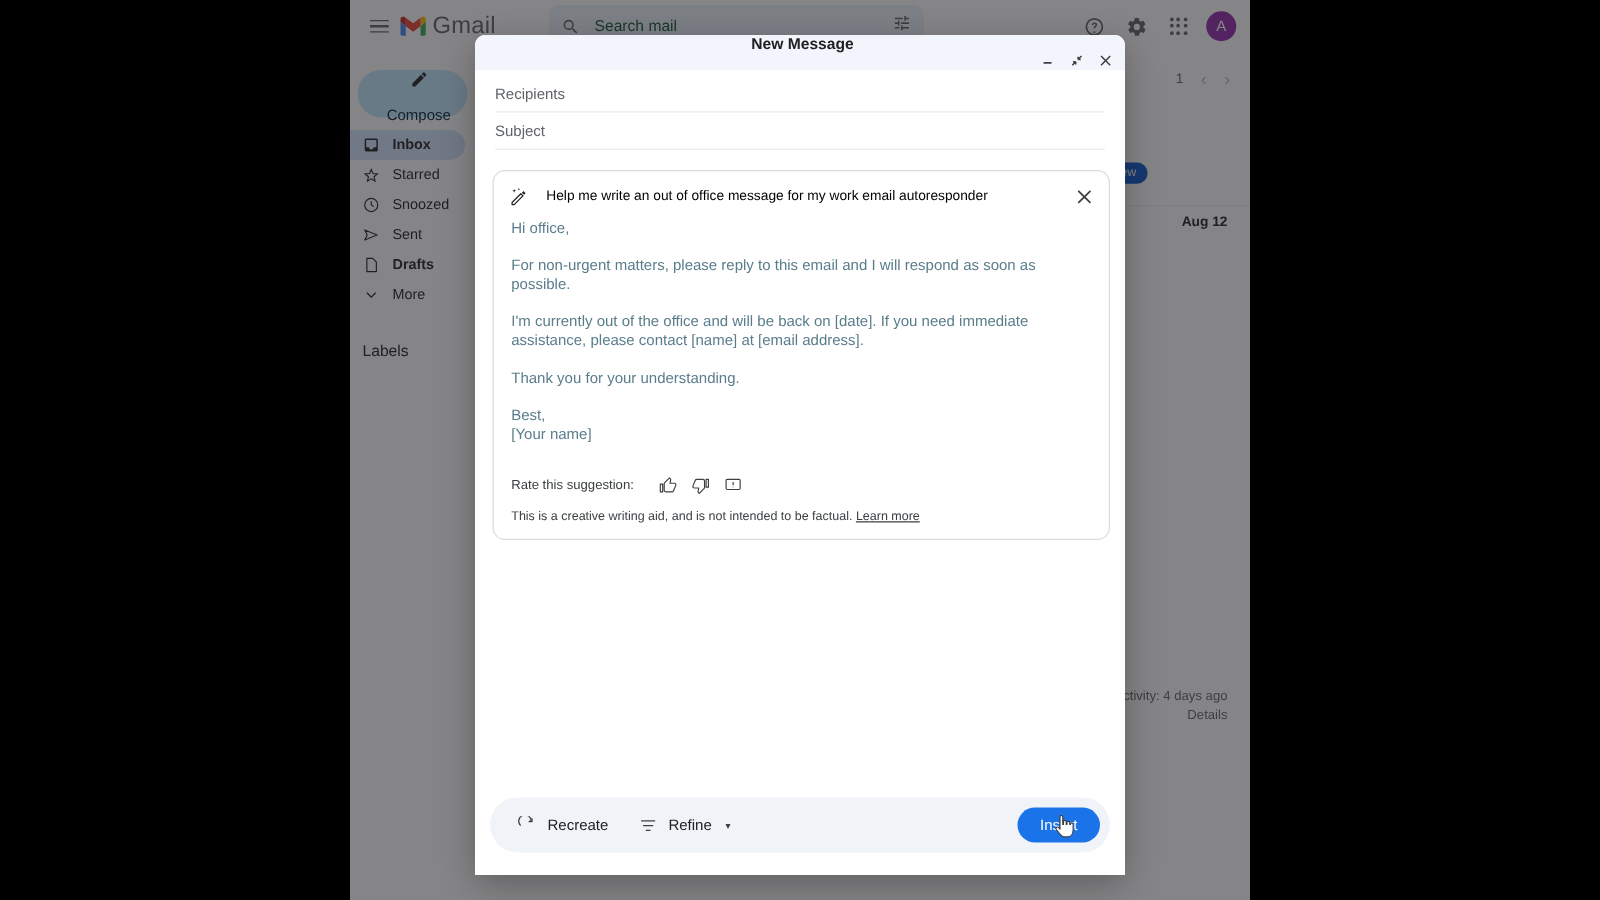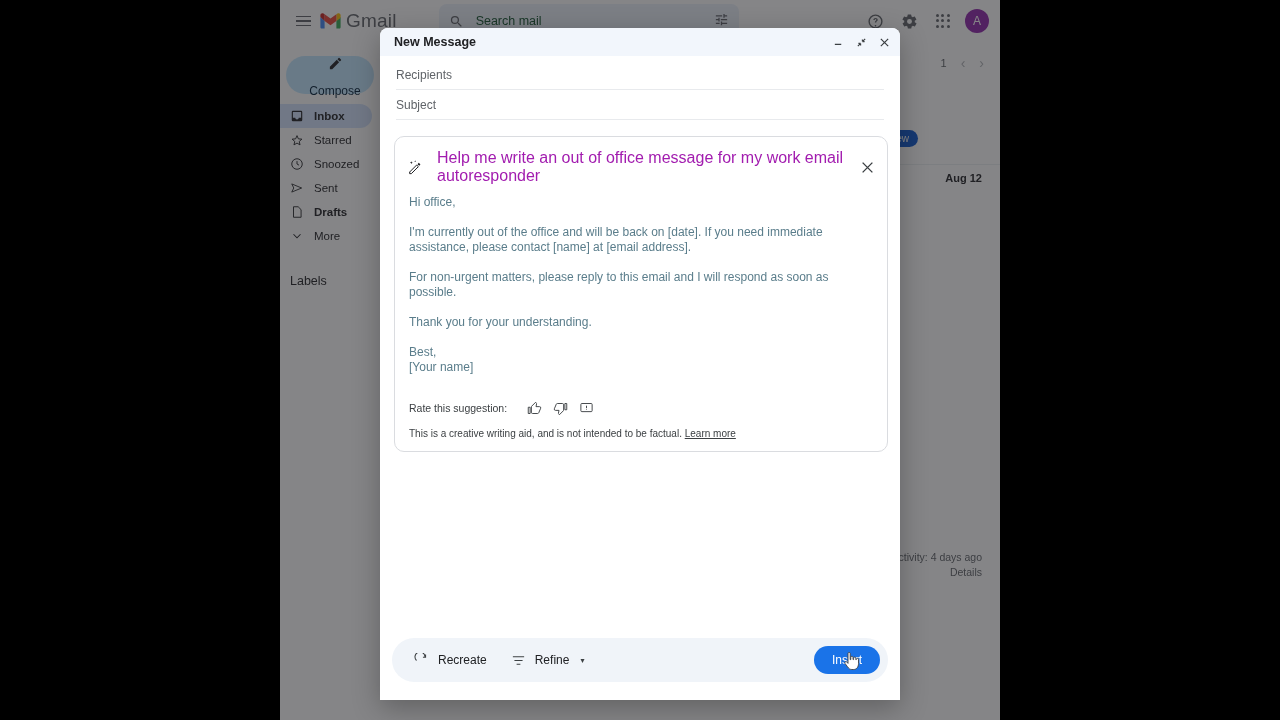--- a/index.html
+++ b/index.html
@@ -144,20 +144,21 @@
     background: #fff;
     border-radius: 8px 8px 0 0;
     box-shadow: 0 8px 28px rgba(0,0,0,.28);
     display: flex; flex-direction: column;
     overflow: hidden;
   }
   .dlg-title {
     height: 28px; background: #f2f6fc;
     display: flex; align-items: center;
     padding: 0 10px 0 14px;
+    flex-direction: column;
   }
   .dlg-title .t { font-size: 12.5px; color: #202124; font-weight: bold; }
   .dlg-title .ctrls { margin-left: auto; display: flex; align-items: center; gap: 11px; }
   .ctrl { width: 12px; height: 12px; display:flex; align-items:center; justify-content:center; color:#3c4043;}
   .field {
     height: 30px; display: flex; align-items: center;
     margin: 0 16px; border-bottom: 1px solid #e8eaed;
     font-size: 12px; color: #5f6368;
   }
   .field.first { margin-top: 4px; }
@@ -167,21 +168,21 @@
   .sug-card {
     border: 1px solid #dadce0; border-radius: 10px;
     padding: 0 0 10px 0;
     background: #fff;
   }
   .sug-head {
     display: flex; align-items: center;
     padding: 12px 12px 10px 12px; gap: 14px;
   }
   .sug-head .prompt {
-    font-size: 16px; color: #a21caf; flex: 1;
+    font-size: 11px; color: #000000; flex: 1;
   }
   .sug-head .wand { width: 16px; height: 16px; flex:0 0 auto; }
   .sug-head .xclose { width: 16px; height: 16px; flex:0 0 auto; display:flex;align-items:center;justify-content:center;}
   .sug-body { padding: 0 14px; }
   .sug-body p {
     margin: 0 0 15px 0;
     font-size: 12px; line-height: 15px;
     color: #5a7d8b;
   }
   .sug-body p:last-child { margin-bottom: 0; }
@@ -425,22 +426,22 @@
           <span class="prompt">Help me write an out of office message for my work email autoresponder</span>
           <span class="xclose">
             <svg width="13" height="13" viewBox="0 0 12 12">
                 <path d="M1.5 1.5l9 9M10.5 1.5l-9 9" stroke="#3c4043" stroke-width="1.3"></path>
               </svg>
           </span>
         </div>
 
         <div class="sug-body">
           <p>Hi office,</p>
+          <p>For non-urgent matters, please reply to this email and I will respond as soon as possible.</p>
           <p>I'm currently out of the office and will be back on [date]. If you need immediate assistance, please contact [name] at [email address].</p>
-          <p>For non-urgent matters, please reply to this email and I will respond as soon as possible.</p>
           <p>Thank you for your understanding.</p>
           <p style="white-space:pre-line">Best,
 [Your name]</p>
         </div>
 
         <div class="rate-row">
           <span class="lbl">Rate this suggestion:</span>
           <span class="rate-ico">
             <svg width="15" height="15" viewBox="0 0 24 24">
                 <path d="M2 20h3V10H2v10zM22 11a2 2 0 00-2-2h-5.6l.9-4.2v-.3a1.5 1.5 0 00-.4-1.1L13.8 2 7.6 8.2A2 2 0 007 9.6V18a2 2 0 002 2h8a2 2 0 001.8-1.2l3-7.1V11z" fill="none" stroke="#3c4043" stroke-width="1.5" stroke-linejoin="round"></path>

